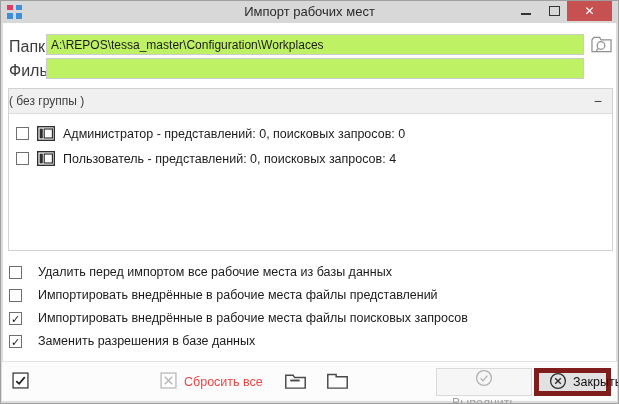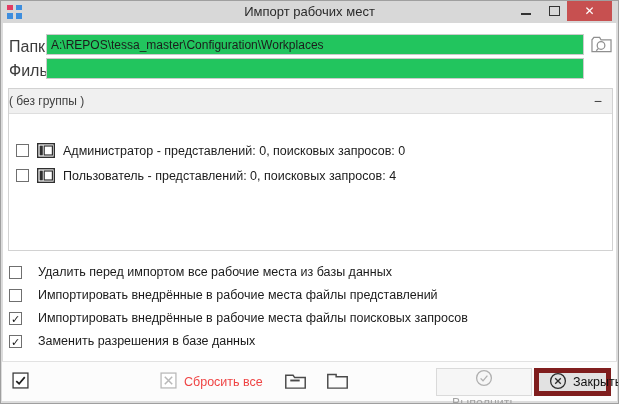--- a/index.html
+++ b/index.html
@@ -34,21 +34,21 @@
     right:6px; width:45px; background:#c75050; color:#fff;
     font-size:12px; font-weight:bold; line-height:20px;
   }
 
   
   .fld-label { position:absolute; font-size:16px; color:#3c3c3c; }
   .lbl-folder { left:8px; top:37px; }
   .lbl-filter { left:8px; top:61px; }
   .txt-input {
     position:absolute; left:45px; width:538px; height:21px;
-    border:1px solid #cbcbcb; background:#22c55e;
+    border:1px solid #cbcbcb; background:#bef264;
     font-family:"Liberation Sans","DejaVu Sans",sans-serif;
     font-size:12px; color:#1c1c1c; padding:0 4px; outline:none;
   }
   .in-folder { top:33px; }
   .in-filter { top:57px; }
   .browse-btn {
     position:absolute; left:588px; top:34px; width:25px; height:23px;
     background:transparent; border:none; display:flex; align-items:center; justify-content:center;
   }
 
@@ -57,21 +57,21 @@
     position:absolute; left:7px; top:87px; width:605px; height:163px;
     border:1px solid #d2d2d2; background:#fff;
   }
   .group-header {
     height:25px; background:#f0f0f0; border-bottom:1px solid #dedede;
     display:flex; align-items:center; padding:0 10px 0 0;
     font-size:12px; color:#3f3f3f;
   }
   .group-header .spacer { flex:1; }
   .collapse-toggle { font-size:14px; color:#3f3f3f; line-height:1; cursor:default; }
-  .wp-list { padding-top:24px; }
+  .wp-list { padding-top:7px; }
   .wp-row { height:25px; display:flex; align-items:center; padding-left:7px; }
   .wp-row .label { margin-left:8px; font-size:12.5px; color:#1b1b1b; }
   .wp-row .wp-icon { margin-left:8px; display:flex; }
 
   
   .cb {
     width:13px; height:13px; border:1px solid #6f6f6f; background:#fff;
     flex:none; display:block; text-align:center;
   }
   .cb.checked::after {

